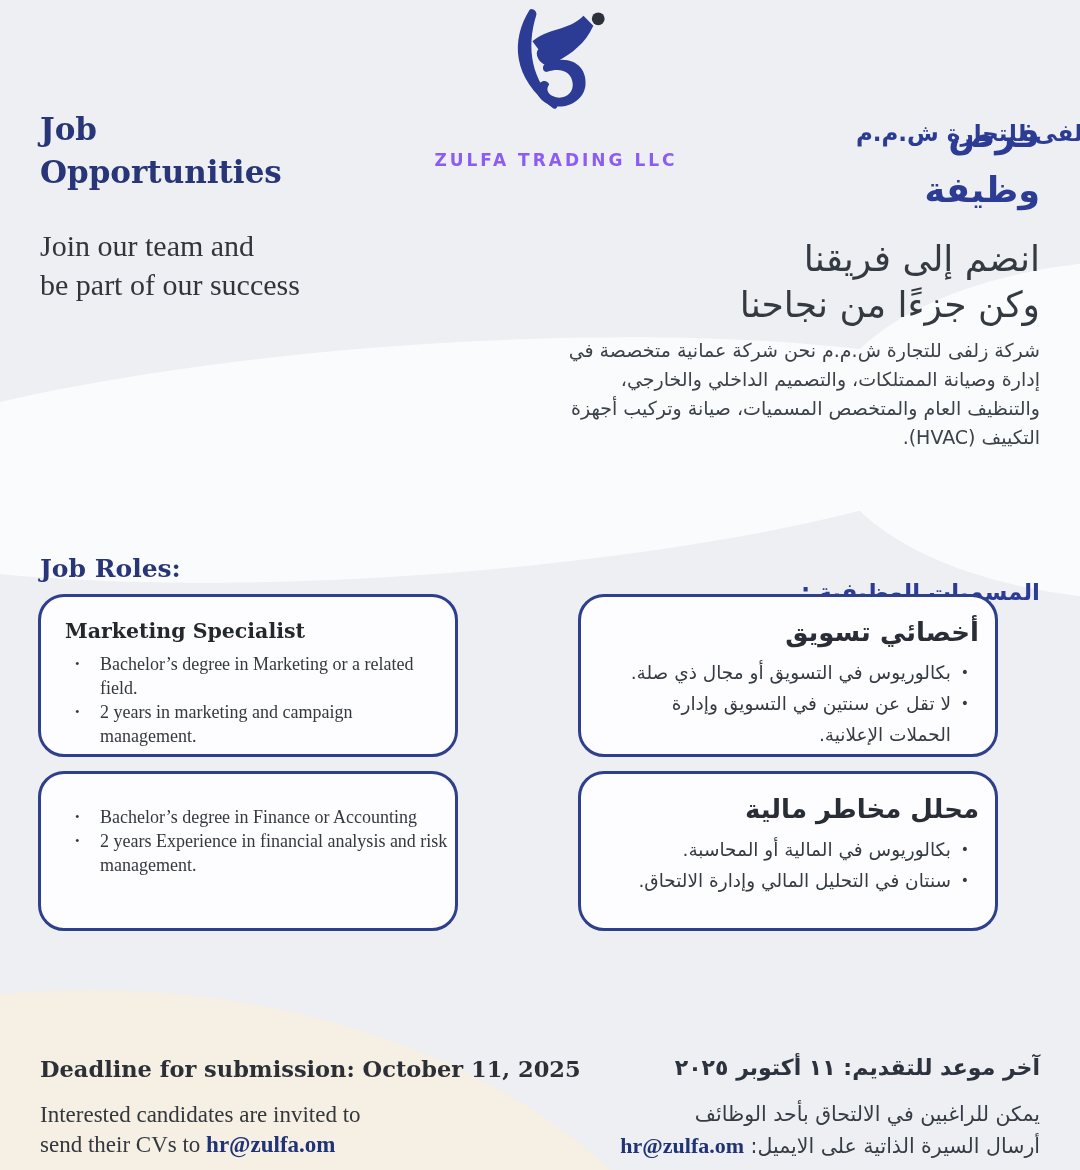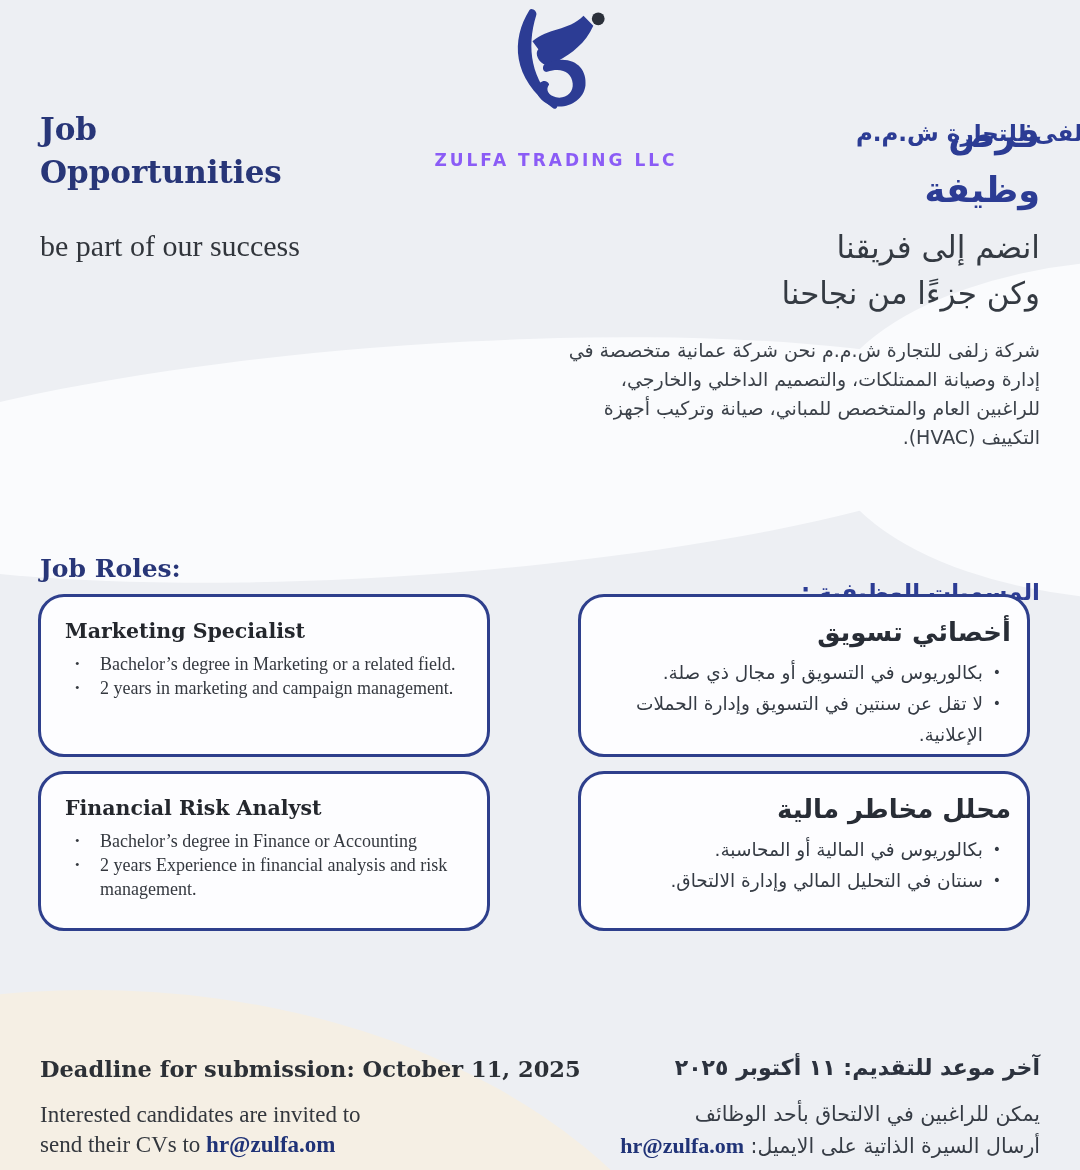--- a/index.html
+++ b/index.html
@@ -21,29 +21,29 @@
   .brand-en{font-family:"DejaVu Sans",sans-serif;font-weight:bold;font-size:17px;letter-spacing:3px;color:#8b5cf6;margin-top:4px;}
 
   
   .title-en{position:absolute;left:40px;top:108px;font-family:"DejaVu Serif",serif;font-weight:bold;font-size:31px;line-height:43px;color:#283678;}
   .tagline-en{position:absolute;left:40px;top:226px;font-size:30px;line-height:39px;color:#31353b;font-family:"Liberation Serif",serif;}
   .about-en{position:absolute;left:40px;top:340px;width:462px;font-size:20px;line-height:24px;color:#3c4147;text-align:justify;}
 
   
   .ar{font-family:"DejaVu Sans",sans-serif;direction:rtl;text-align:right;}
   .title-ar{position:absolute;right:40px;top:92px;font-weight:bold;font-size:35px;line-height:55px;color:#2c3c94;margin-top:16px;}
-  .tagline-ar{position:absolute;right:40px;top:224px;font-size:31px;line-height:46px;color:#343a42;}
+  .tagline-ar{position:absolute;right:40px;top:236px;font-size:36px;line-height:46px;color:#343a42;}
   .about-ar{position:absolute;right:40px;top:336px;width:478px;font-size:19px;line-height:29px;color:#3c424a;}
 
   
   .roles-heading-en{position:absolute;left:40px;top:554px;font-family:"DejaVu Serif",serif;font-weight:bold;font-size:25px;color:#283678;}
   .roles-heading-ar{position:absolute;right:40px;top:552px;font-weight:bold;font-size:23px;color:#2c3c94;margin-top:27px;}
 
   
-  .card{position:absolute;width:452px;background:#fdfdff;border:3.5px solid #2e3f8c;border-radius:26px;box-sizing:border-box;}
+  .card{position:absolute;width:420px;background:#fdfdff;border:3.5px solid #2e3f8c;border-radius:26px;box-sizing:border-box;}
   .card-en-1{left:38px;top:594px;height:163px;}
   .card-en-2{left:38px;top:771px;height:160px;}
   .card-ar-1{left:578px;top:594px;height:163px;}
   .card-ar-2{left:578px;top:771px;height:160px;}
   .card-inner-en{padding:22px 6px 0 24px;}
   .card-title-en{font-family:"DejaVu Serif",serif;font-weight:bold;font-size:20.5px;color:#24272d;}
   ul.bullets-en{list-style:none;margin:9px 0 0 10px;padding:0;font-size:18px;line-height:24px;color:#34383f;}
   ul.bullets-en li{display:grid;grid-template-columns:25px 1fr;}
   ul.bullets-en .dot{font-size:13px;line-height:24px;}
   .card-inner-ar{padding:18px 16px 0 24px;direction:rtl;text-align:right;font-family:"DejaVu Sans",sans-serif;}
@@ -78,32 +78,33 @@
     </svg>
     <div class="brand-ar ar">زلفى للتجارة ش.م.م</div>
     <div class="brand-en">ZULFA TRADING LLC</div>
   </div>
 
   <div class="title-en">
     <div>Job</div>
     <div>Opportunities</div>
   </div>
   <div class="tagline-en">
+    <div>Join our team and</div>
     <div>be part of our success</div>
   </div>
 
   <div class="title-ar ar">
     <div>فرص</div>
     <div>وظيفة</div>
   </div>
   <div class="tagline-ar ar">
     <div>انضم إلى فريقنا</div>
     <div>وكن جزءًا من نجاحنا</div>
   </div>
-  <div class="about-ar ar">شركة زلفى للتجارة ش.م.م نحن شركة عمانية متخصصة في إدارة وصيانة الممتلكات، والتصميم الداخلي والخارجي، للراغبين العام والمتخصص للمباني، صيانة وتركيب أجهزة التكييف (HVAC).</div>
+  <div class="about-ar ar">شركة زلفى للتجارة ش.م.م نحن شركة عمانية متخصصة في إدارة وصيانة الممتلكات، والتصميم الداخلي والخارجي، والتنظيف العام والمتخصص المسميات، صيانة وتركيب أجهزة التكييف (HVAC).</div>
 
   <div class="roles-heading-en">Job Roles:</div>
   <div class="roles-heading-ar ar">المسميات الوظيفية :</div>
 
   <div class="card card-en-1">
     <div class="card-inner-en">
       <div class="card-title-en">Marketing Specialist</div>
       <ul class="bullets-en">
         <li>
             <span class="dot">•</span>
@@ -111,21 +112,20 @@
           </li>
         <li>
             <span class="dot">•</span>
             <span>2 years  in marketing and campaign management.</span>
           </li>
       </ul>
     </div>
   </div>
   <div class="card card-en-2">
     <div class="card-inner-en">
-      <div class="card-title-en">Financial Risk Analyst</div>
       <ul class="bullets-en">
         <li>
             <span class="dot">•</span>
             <span>Bachelor’s degree in Finance or Accounting</span>
           </li>
         <li>
             <span class="dot">•</span>
             <span>2 years Experience in financial analysis and risk management.</span>
           </li>
       </ul>

